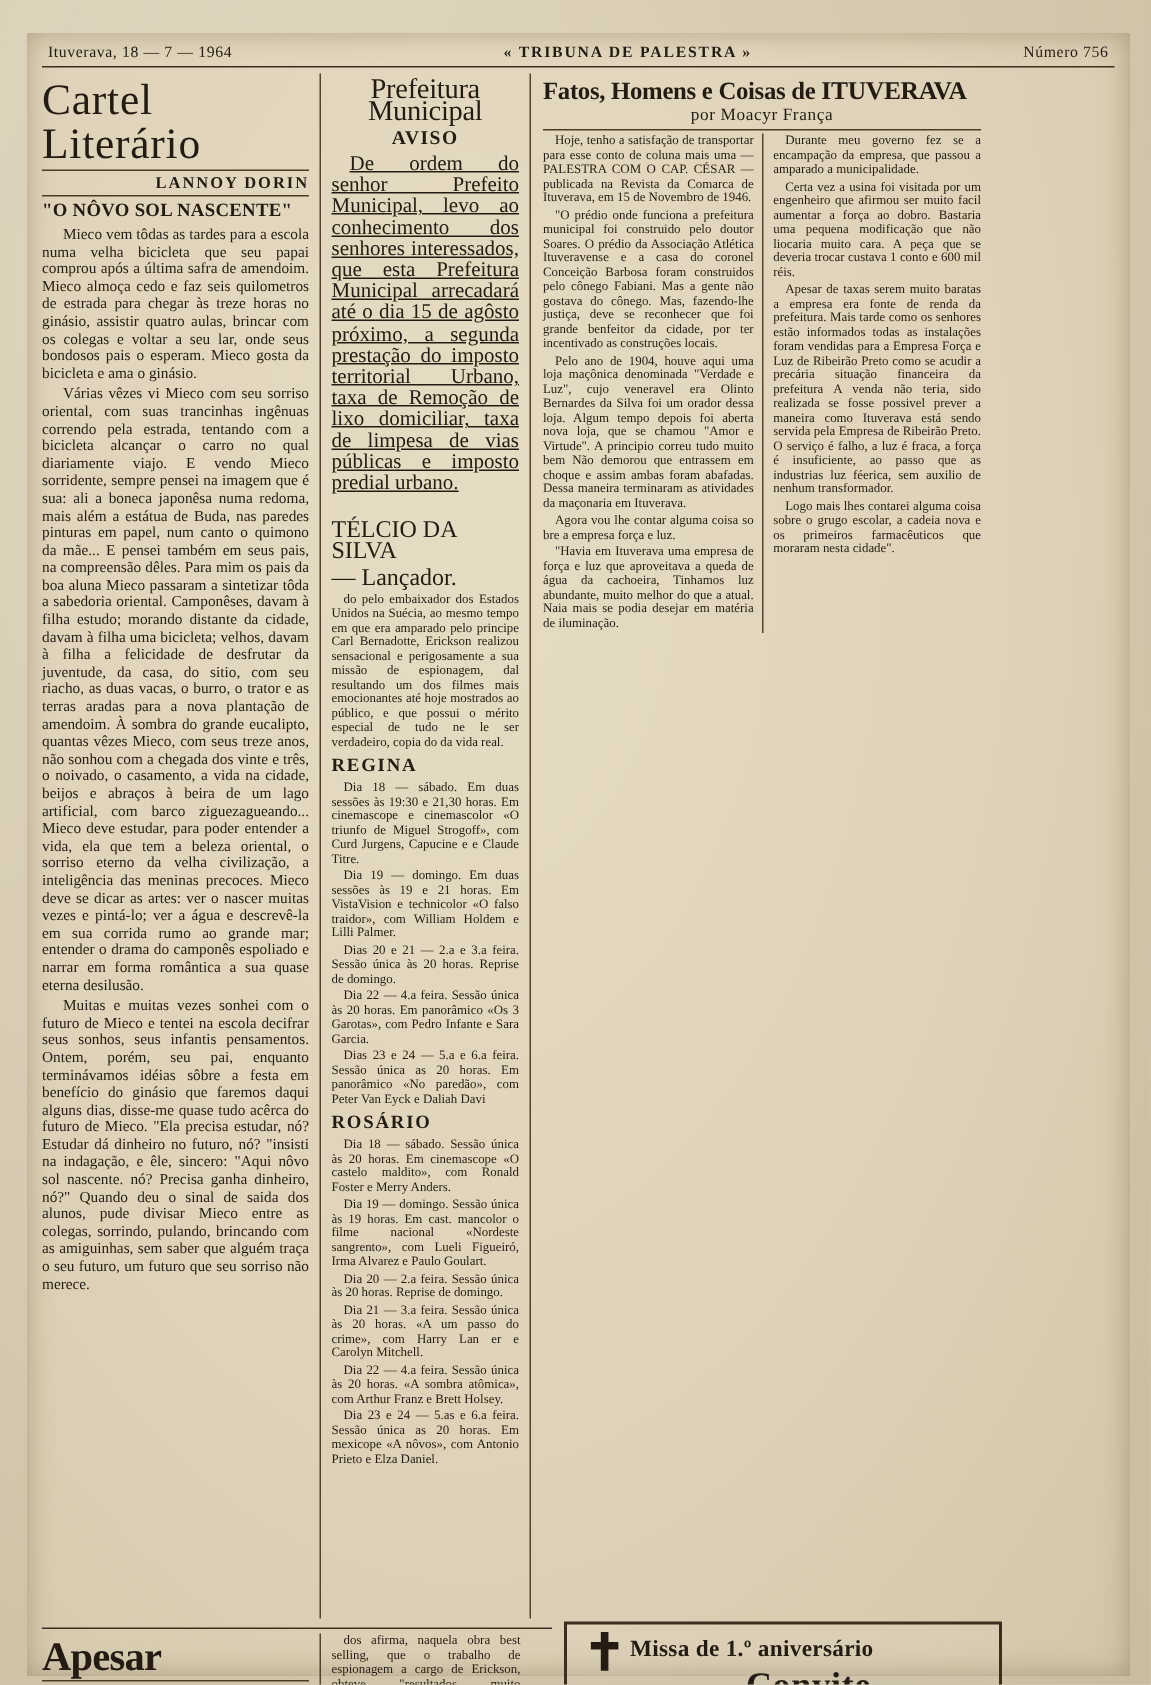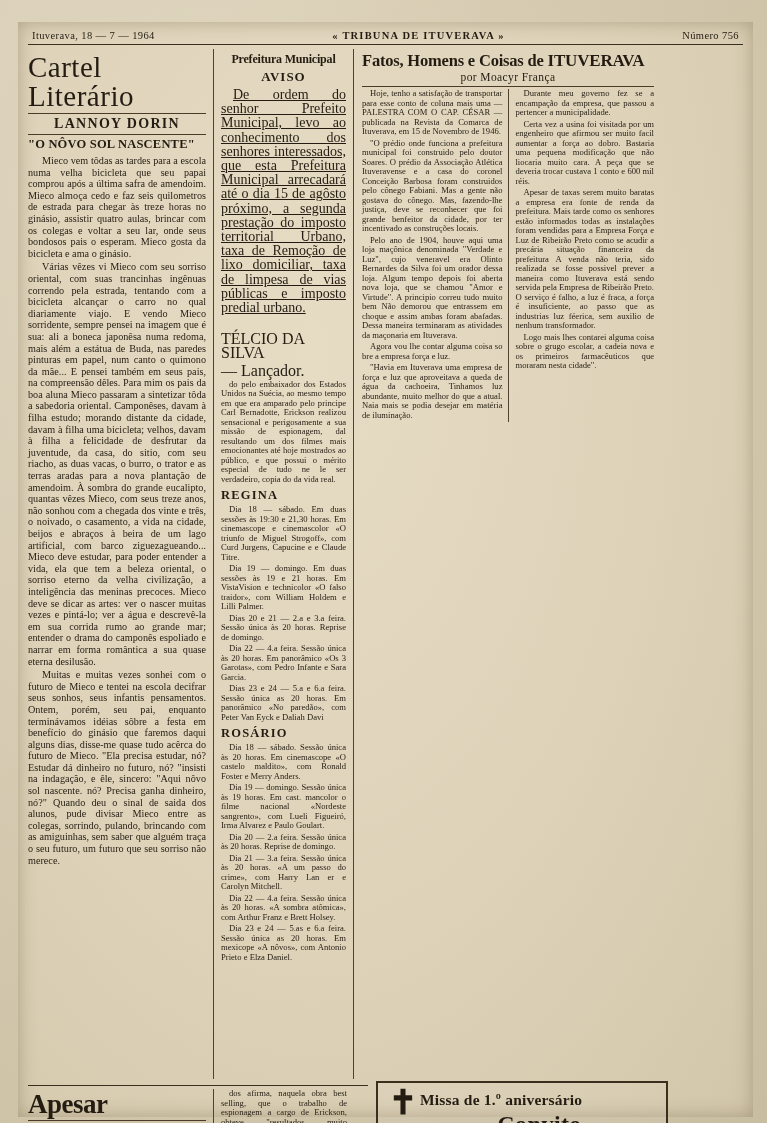--- a/index.html
+++ b/index.html
@@ -44,34 +44,34 @@
   .col-a{width:186px;padding-right:7px;border-right:1.2px solid #50422c;}
   .col-b{width:140px;padding:0 7px;border-right:1.2px solid #50422c;}
   .col-c{width:300px;padding-left:8px;}
   .head-cartel{
     font-family:"Liberation Serif", serif;
     font-size:29px;letter-spacing:.5px;font-weight:normal;
     margin:4px 0 1px 0;line-height:1;
   }
   .rule-thin{border-top:1px solid #4a3c27;margin:2px 0 2px 0;}
   .byline{
-    text-align:center;font-size:14px;letter-spacing:1.3px;font-weight:bold;
+    text-align:right;font-size:11px;letter-spacing:1.3px;font-weight:bold;
     margin:1px 0 2px 0;
   }
   .subhead{
     font-size:12.5px;font-weight:bold;letter-spacing:.2px;margin:2px 0 3px 0;
   }
   p.body{
     font-size:10.2px;line-height:11.6px;text-align:justify;
     margin:0 0 2px 0;text-indent:14px;
     hyphens:auto;
   }
   p.noind{text-indent:0;}
   .col-b .title{
-    font-size:12px;font-weight:bold;text-align:center;line-height:15px;
+    font-size:19px;font-weight:normal;text-align:center;line-height:15px;
     margin:3px 0 2px 0;letter-spacing:-0.2px;
   }
   .col-b .sub{
     font-size:13px;font-weight:bold;text-align:center;margin:2px 0 3px 0;letter-spacing:1px;
   }
   p.big{
     font-size:14px;line-height:14.2px;text-align:justify;text-indent:12px;margin:0 0 17px 0;text-decoration:underline;
   }
   p.sig{font-size:16px;line-height:14.2px;text-align:left;text-indent:0;margin:3px 0 2px 0;}
   .small-title{
@@ -111,21 +111,21 @@
   }
 </style>
 </head>
 <body>
 
 <div id="page">
   <div class="paper">
 
     <div class="masthead">
       <span>Ituverava, 18 — 7 — 1964</span>
-      <span class="center">« TRIBUNA  DE  ITUVERAVA »</span>
+      <span class="center">« TRIBUNA  DE  PALESTRA »</span>
       <span>Número  756</span>
     </div>
 
     <div class="columns">
 
       <div class="col col-a">
         <div class="head-cartel">Cartel Literário</div>
         <div class="rule-thin"></div>
         <div class="byline">LANNOY DORIN</div>
         <div class="rule-thin"></div>
@@ -172,21 +172,21 @@
         <div class="rule-thin"></div>
         <div class="c3cols">
           <div class="c3-left">
             <p class="tiny">Hoje, tenho a satisfação de transportar para esse conto de coluna mais uma — PALESTRA COM O CAP. CÉSAR — publicada na Revista da Comarca de Ituverava, em 15 de Novembro de 1946.</p>
             <p class="tiny">"O prédio onde funciona a prefeitura municipal foi construido pelo doutor Soares. O prédio da Associação Atlética Ituveravense e a casa do coronel Conceição Barbosa foram construidos pelo cônego Fabiani. Mas a gente não gostava do cônego. Mas, fazendo-lhe justiça, deve se reconhecer que foi grande benfeitor da cidade, por ter incentivado as construções locais.</p>
             <p class="tiny">Pelo ano de 1904, houve aqui uma loja maçônica denominada "Verdade e Luz", cujo veneravel era Olinto Bernardes da Silva foi um orador dessa loja. Algum tempo depois foi aberta nova loja, que se chamou "Amor e Virtude". A principio correu tudo muito bem Não demorou que entrassem em choque e assim ambas foram abafadas. Dessa maneira terminaram as atividades da maçonaria em Ituverava.</p>
             <p class="tiny">Agora vou lhe contar alguma coisa so bre a empresa força e luz.</p>
             <p class="tiny">"Havia em Ituverava uma empresa de força e luz que aproveitava a queda de água da cachoeira, Tinhamos luz abundante, muito melhor do que a atual. Naia mais se podia desejar em matéria de iluminação.</p>
           </div>
           <div class="c3-right">
-            <p class="tiny">Durante meu governo fez se a encampação da empresa, que passou a pertencer a municipalidade.</p>
+            <p class="tiny">Durante meu governo fez se a encampação da empresa, que passou a amparado a municipalidade.</p>
             <p class="tiny">Certa vez a usina foi visitada por um engenheiro que afirmou ser muito facil aumentar a força ao dobro. Bastaria uma pequena modificação que não liocaria muito cara. A peça que se deveria trocar custava 1 conto e 600 mil réis.</p>
             <p class="tiny">Apesar de taxas serem muito baratas a empresa era fonte de renda da prefeitura. Mais tarde como os senhores estão informados todas as instalações foram vendidas para a Empresa Força e Luz de Ribeirão Preto como se acudir a precária situação financeira da prefeitura A venda não teria, sido realizada se fosse possivel prever a maneira como Ituverava está sendo servida pela Empresa de Ribeirão Preto. O serviço é falho, a luz é fraca, a força é insuficiente, ao passo que as industrias luz féerica, sem auxilio de nenhum transformador.</p>
             <p class="tiny">Logo mais lhes contarei alguma coisa sobre o grugo escolar, a cadeia nova e os primeiros farmacêuticos que moraram nesta cidade".</p>
           </div>
         </div>
       </div>
     </div>
 
     <div style="display:flex;align-items:flex-start;margin-top:2px;">
       <div class="cinemas-wrap" style="width:340px;border-top:1.5px solid #3a2e1e;">

